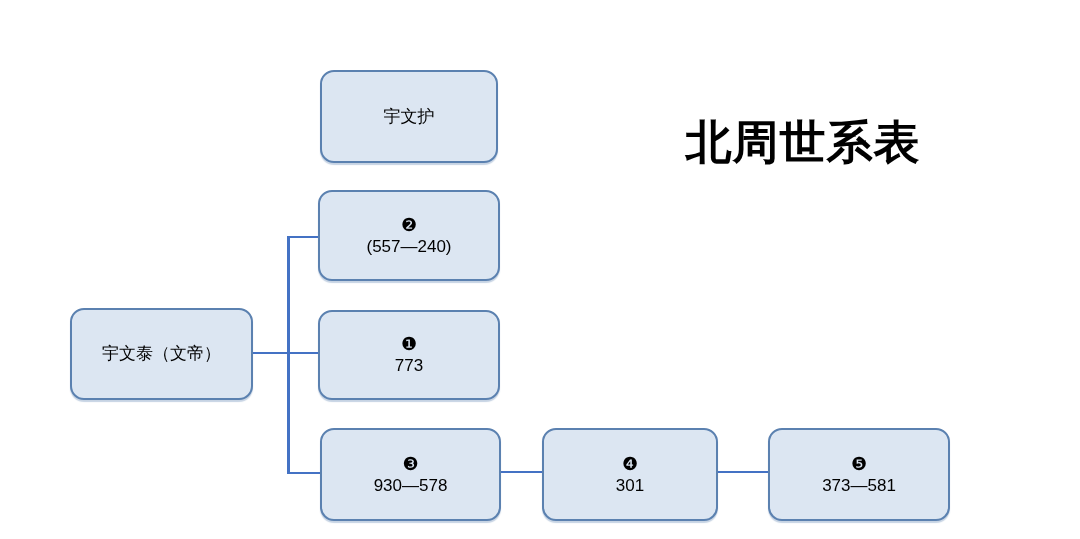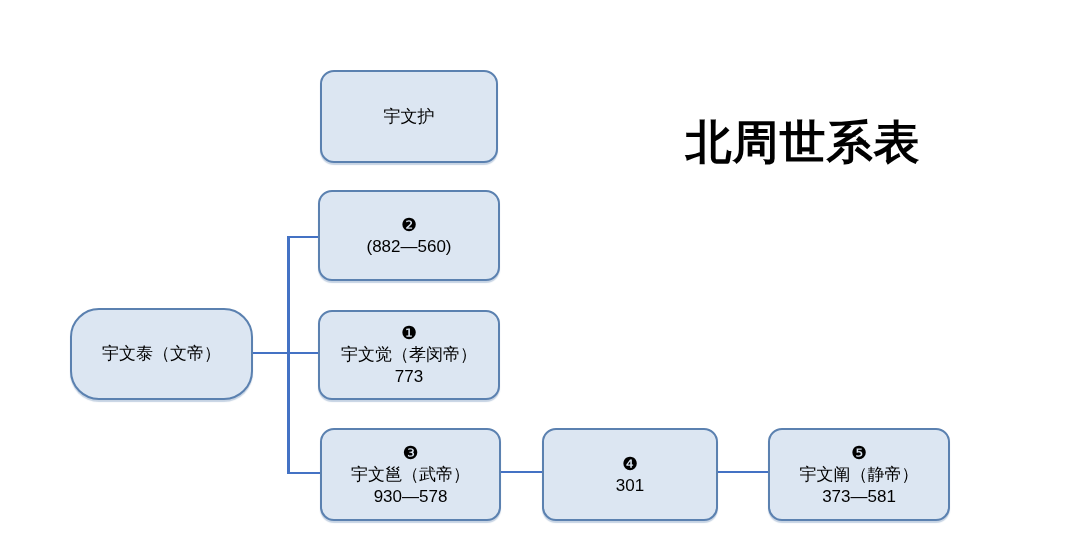--- a/index.html
+++ b/index.html
@@ -50,21 +50,21 @@
   }
   .node .name {
     white-space: nowrap;
   }
   .connector {
     position: absolute;
     background: #4472c4;
   }
   
   #node-yuwenhu   { left: 320px; top: 70px;  width: 178px; height: 93px; }
-  #node-yuwentai  { left: 70px;  top: 308px; width: 183px; height: 92px; border-radius: 29px; }
+  #node-yuwentai  { left: 70px;  top: 308px; width: 183px; height: 92px; }
   #node-mingdi    { left: 318px; top: 190px; width: 182px; height: 91px; }
   #node-xiaomindi { left: 318px; top: 310px; width: 182px; height: 90px; }
   #node-wudi      { left: 320px; top: 428px; width: 181px; height: 93px; }
   #node-xuandi    { left: 542px; top: 428px; width: 176px; height: 93px; }
   #node-jingdi    { left: 768px; top: 428px; width: 182px; height: 93px; }
   
   #conn-tai-main    { left: 253px; top: 352px; width: 65px; height: 2px; }
   #conn-trunk       { left: 287px; top: 236px; width: 3px;  height: 238px; }
   #conn-branch-top  { left: 287px; top: 236px; width: 31px; height: 2px; }
   #conn-branch-bot  { left: 287px; top: 472px; width: 33px; height: 2px; }
@@ -88,39 +88,36 @@
   <div class="node" id="node-yuwenhu">
     <div class="name">宇文护</div>
   </div>
 
   <div class="node" id="node-yuwentai">
     <div class="name">宇文泰（文帝）</div>
   </div>
 
   <div class="node" id="node-mingdi">
     <div class="marker">❷</div>
-    <div class="dates">(882—560)</div>
+    <div class="dates">(557—240)</div>
   </div>
 
   <div class="node" id="node-xiaomindi">
     <div class="marker">❶</div>
-    <div class="name">宇文觉（孝闵帝）</div>
     <div class="dates">773</div>
   </div>
 
   <div class="node" id="node-wudi">
     <div class="marker">❸</div>
-    <div class="name">宇文邕（武帝）</div>
     <div class="dates">930—578</div>
   </div>
 
   <div class="node" id="node-xuandi">
     <div class="marker">❹</div>
     <div class="dates">301</div>
   </div>
 
   <div class="node" id="node-jingdi">
     <div class="marker">❺</div>
-    <div class="name">宇文阐（静帝）</div>
     <div class="dates">373—581</div>
   </div>
 
 </div>
 
 </body></html>

